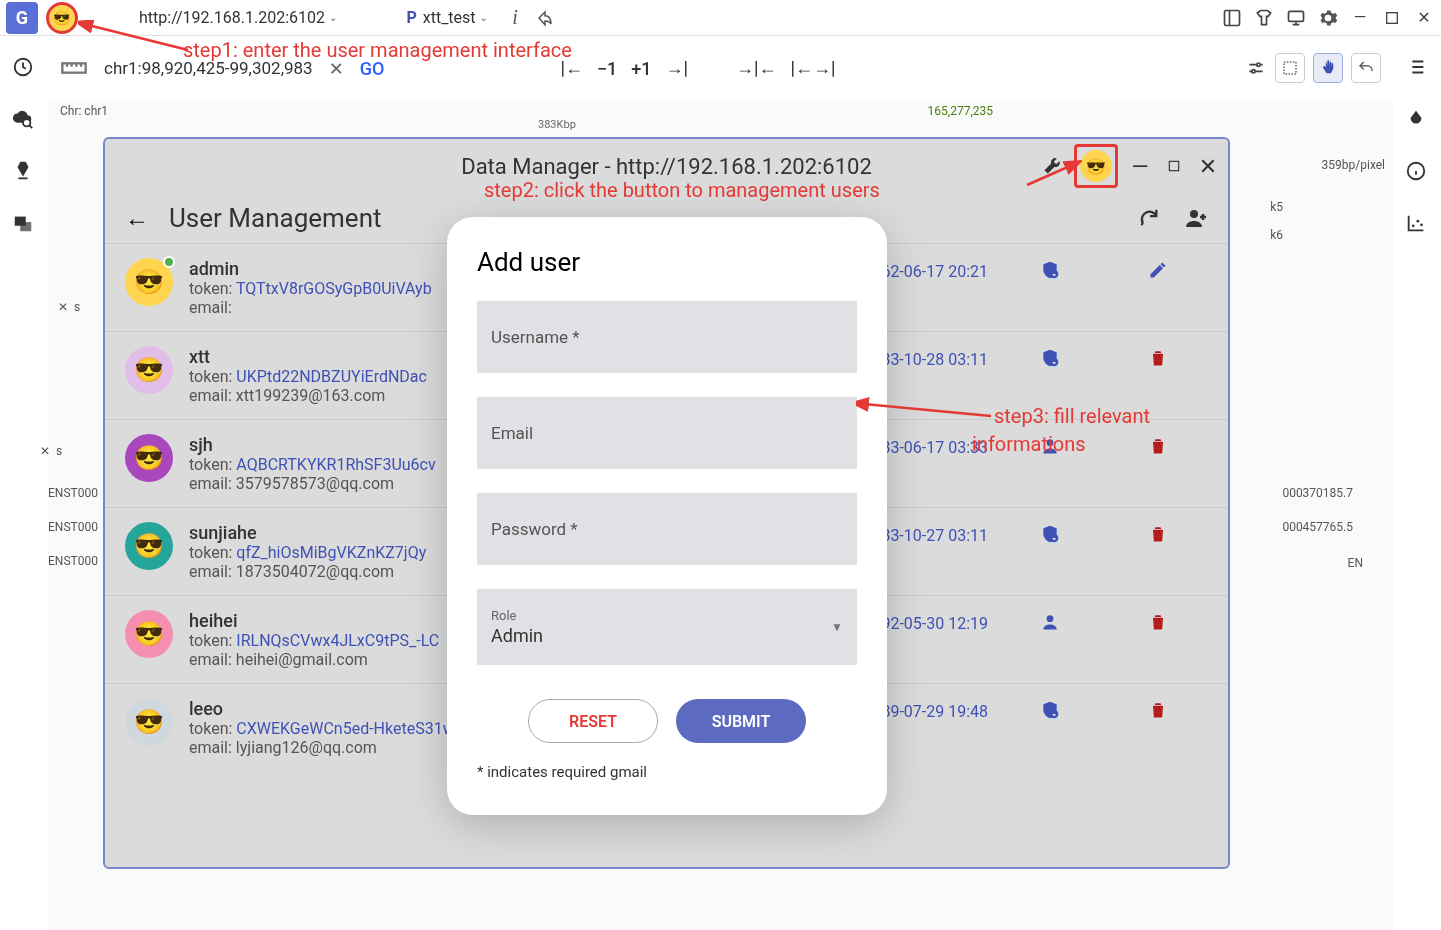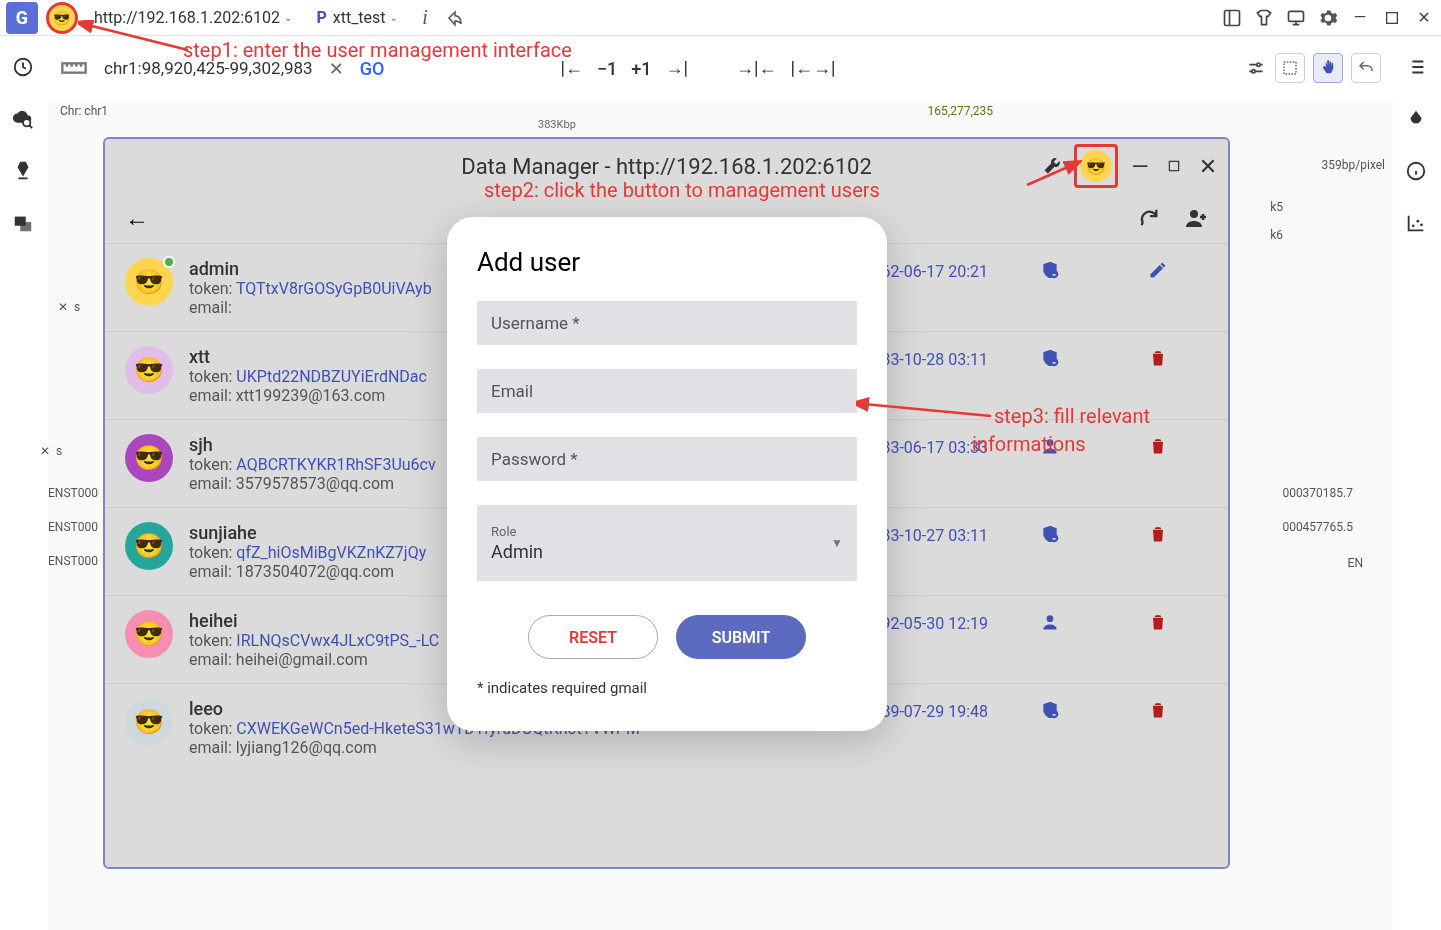--- a/index.html
+++ b/index.html
@@ -3,21 +3,21 @@
 <meta charset="utf-8">
 <style>
 * { box-sizing: border-box; margin: 0; padding: 0; font-family: -apple-system, BlinkMacSystemFont, "Segoe UI", Roboto, sans-serif; }
 body { width: 1441px; height: 930px; background: #fff; overflow: hidden; position: relative; }
 
 
 .top-toolbar { height: 36px; display: flex; align-items: center; padding: 0 6px; gap: 8px; border-bottom: 1px solid #e0e0e0; }
 .app-logo { width: 32px; height: 32px; background: #5a6fd8; border-radius: 4px; display: flex; align-items: center; justify-content: center; color: #fff; font-weight: bold; font-size: 18px; }
 .user-avatar-sm { width: 32px; height: 32px; border-radius: 50%; background: #ffd54f; border: 3px solid #e53935; display: flex; align-items: center; justify-content: center; position: relative; }
 .user-avatar-sm::after { content: "😎"; font-size: 14px; }
-.url-dropdown { font-size: 16px; padding: 4px 8px; color: #333; display: flex; align-items: center; gap: 4px; }
+.url-dropdown { font-size: 16px; padding: 4px 8px; color: #333; display: flex; align-items: center; gap: 4px; margin-left: 45px; }
 .project-label { color: #3f51b5; font-weight: bold; margin-right: 2px; }
 .chevron { font-size: 10px; color: #666; }
 .top-icons { margin-left: auto; display: flex; gap: 10px; align-items: center; }
 .tb-icon { width: 22px; height: 22px; display: flex; align-items: center; justify-content: center; color: #444; cursor: pointer; }
 .info-icon-it { font-style: italic; font-family: serif; font-size: 20px; color: #555; }
 
 
 .left-sidebar { position: absolute; left: 0; top: 36px; width: 48px; height: calc(100% - 36px); background: #fff; display: flex; flex-direction: column; align-items: center; padding-top: 20px; gap: 28px; }
 .sb-icon { width: 24px; height: 24px; color: #333; cursor: pointer; }
 
@@ -72,21 +72,21 @@
 .user-line { font-size: 16px; color: #555; }
 .token-val { color: #3f51b5; margin-top: 16px; }
 .user-date { position: absolute; right: 240px; font-size: 16px; color: #3f51b5; top: 18px; }
 .role-icon { position: absolute; right: 168px; top: 16px; color: #3f51b5; font-size: 20px; }
 .action-icon { position: absolute; right: 60px; top: 16px; color: #3f51b5; font-size: 20px; cursor: pointer; }
 .action-icon.del { color: #c62828; }
 
 
 .add-dialog { position: absolute; left: 447px; top: 217px; width: 440px; background: #fff; border-radius: 26px; padding: 30px 30px 34px 30px; box-shadow: 0 10px 40px rgba(0,0,0,0.2); z-index: 20; }
 .add-title { font-size: 26px; font-weight: 400; margin-bottom: 24px; }
-.field { background: #e0e0e5; height: 44px; margin-bottom: 24px; display: flex; align-items: center; padding: 0 14px; position: relative; }
+.field { background: #e0e0e5; height: 72px; margin-bottom: 24px; display: flex; align-items: center; padding: 0 14px; position: relative; }
 .field-label { color: #555; font-size: 17px; }
 .field.sel { flex-direction: column; align-items: flex-start; justify-content: center; height: 76px; }
 .field.sel .small-label { font-size: 13px; color: #666; margin-bottom: 2px; }
 .field.sel .sel-val { font-size: 18px; color: #333; }
 .sel-arrow { position: absolute; right: 14px; color: #777; font-size: 12px; }
 .btn-row { display: flex; gap: 18px; justify-content: center; margin-top: 34px; margin-bottom: 20px; }
 .btn { width: 130px; height: 44px; border-radius: 22px; font-size: 16px; font-weight: 600; display: flex; align-items: center; justify-content: center; cursor: pointer; }
 .btn.reset { border: 1.5px solid #aaa; color: #e53935; background: #fff; }
 .btn.submit { background: #5c6bc0; color: #fff; }
 .req-note { font-size: 15px; color: #333; }
@@ -311,20 +311,21 @@
       <div class="dm-ctrl">
           <svg width="14" height="14" viewBox="0 0 24 24" fill="none" stroke="#333" stroke-width="2">
             <rect x="4" y="4" width="16" height="16"></rect>
           </svg>
         </div>
       <div class="dm-ctrl">✕</div>
     </div>
   </div>
   <div class="dm-header">
     <span class="back-arrow">←</span>
+    <span class="dm-title">User Management</span>
     <div class="dm-header-right">
       <span class="dm-hdr-icon">
           <svg width="22" height="22" viewBox="0 0 24 24" fill="none" stroke="#333" stroke-width="2.5">
             <path d="M20 11A8 8 0 105 18l-1 3M20 4v7h-7"></path>
           </svg>
         </span>
       <span class="dm-hdr-icon">
           <svg width="24" height="24" viewBox="0 0 24 24" fill="#333">
             <circle cx="10" cy="8" r="4"></circle>
             <path d="M2 21c0-4 4-6 8-6s8 2 8 6"></path>

